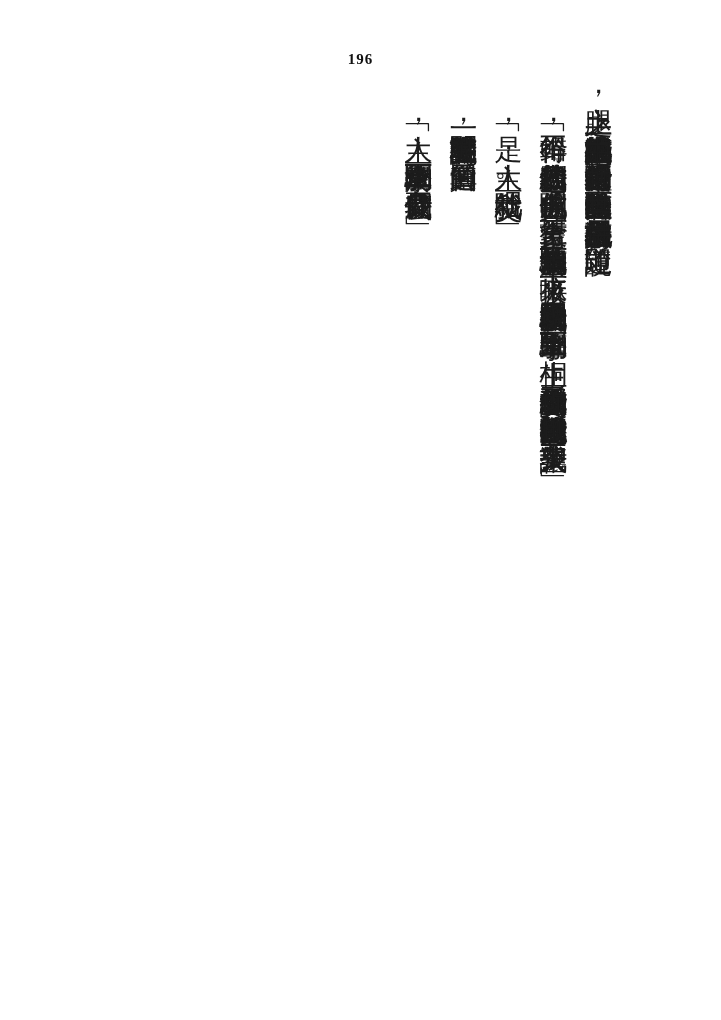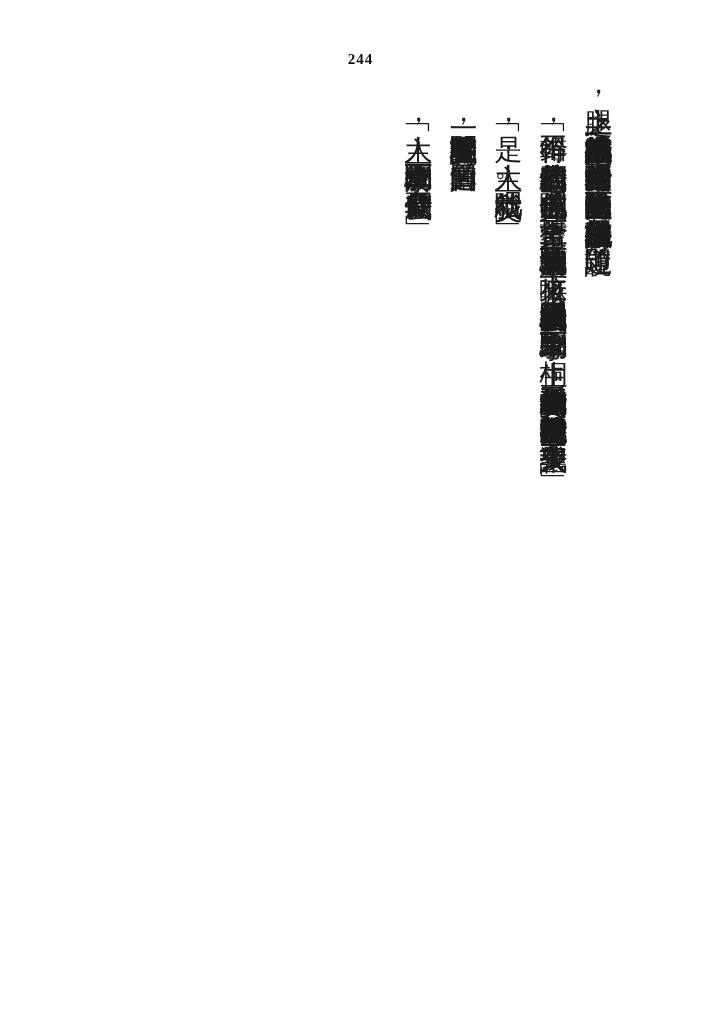--- a/index.html
+++ b/index.html
@@ -48,21 +48,21 @@
     padding: 0;
   }
   .text-block p.indent {
     text-indent: 1em;
   }
 </style>
 </head>
 <body>
 
 <div class="page">
-  <div class="page-number">244</div>
+  <div class="page-number">196</div>
 
   <div class="text-block">
     <p>腿之上，一誠的肉棒插進她略微有些紅腫的小穴中，木場的身體不斷的自行運動，巨大的雙峰隨著身體上下晃動。一誠伸出手用力的搓揉著木場的乳房，隨即說道。</p>
     <p class="indent">「幹得不錯，這次我給你們的任務，你們出色的完成了呢，拿下吉蒙里一行，基本就等於拿下了整個駒王鎮，接下來嘛，就是把駒王學園改成我的養豬場了，等到拿下駒王學園，桐生，那些母豬的調教工作就交給你了，我對你的才能報以很高的期待哦，不要讓我失望。」</p>
     <p class="indent">「是，主人，就交給我吧。」</p>
     <p class="indent">桐生雙眼閃閃發亮的看著一誠，興奮的回道。</p>
     <p class="indent">「主人，關於拿下駒王學園，我們需要做什麼。」</p>
   </div>
 </div>
 

